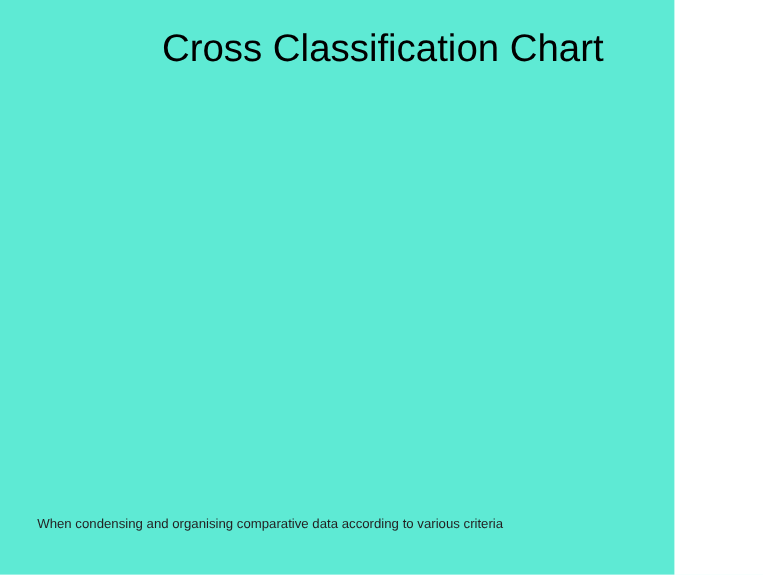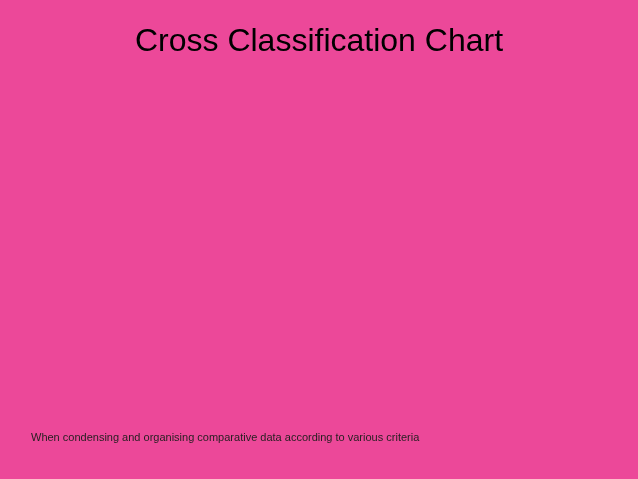--- a/index.html
+++ b/index.html
@@ -6,23 +6,23 @@
   html, body {
     margin: 0;
     padding: 0;
     background: #ffffff;
   }
   body {
     font-family: "Liberation Sans", sans-serif;
   }
   #slide {
     position: relative;
-    width: 638px;
+    width: 562px;
     height: 479px;
-    background: #ec4899;
+    background: #5eead4;
     overflow: hidden;
   }
   
   #slide-title {
     position: absolute;
     left: 0;
     top: 21px;
     width: 638px;
     text-align: center;
     font-family: "Liberation Sans", sans-serif;

